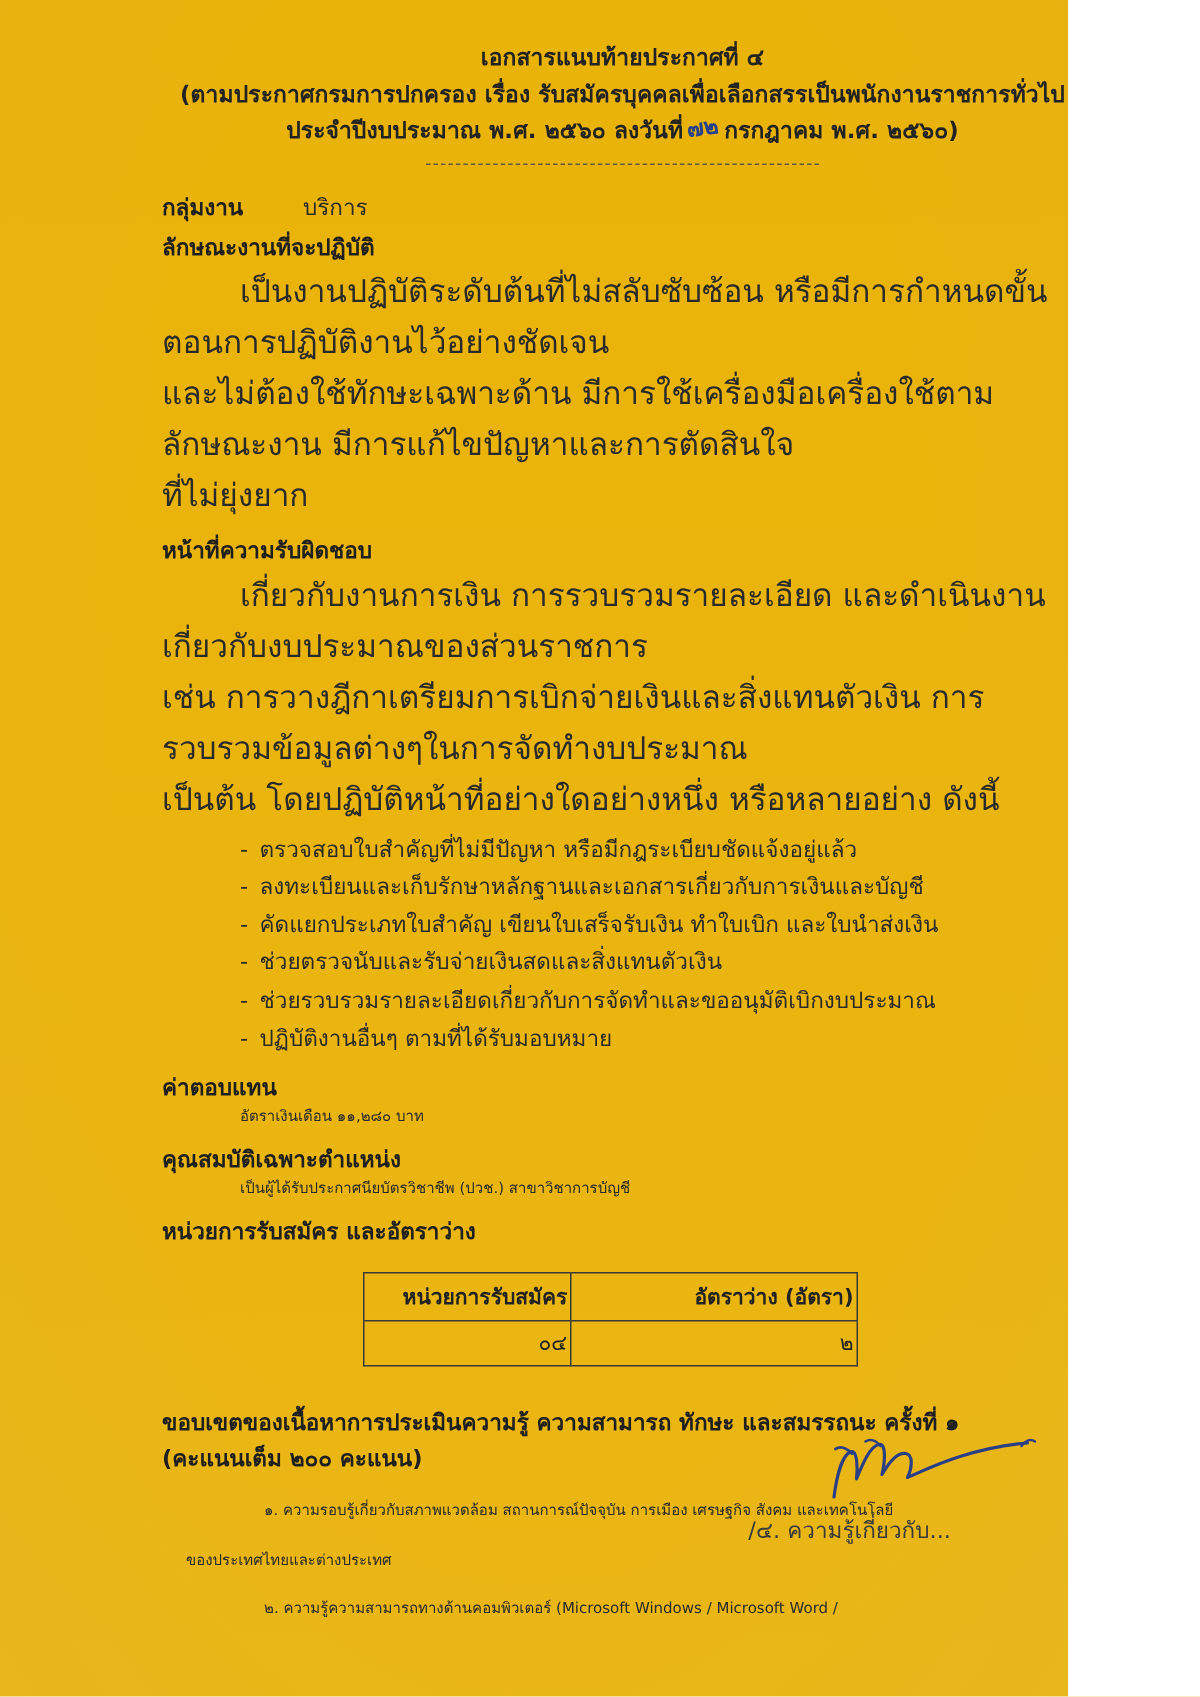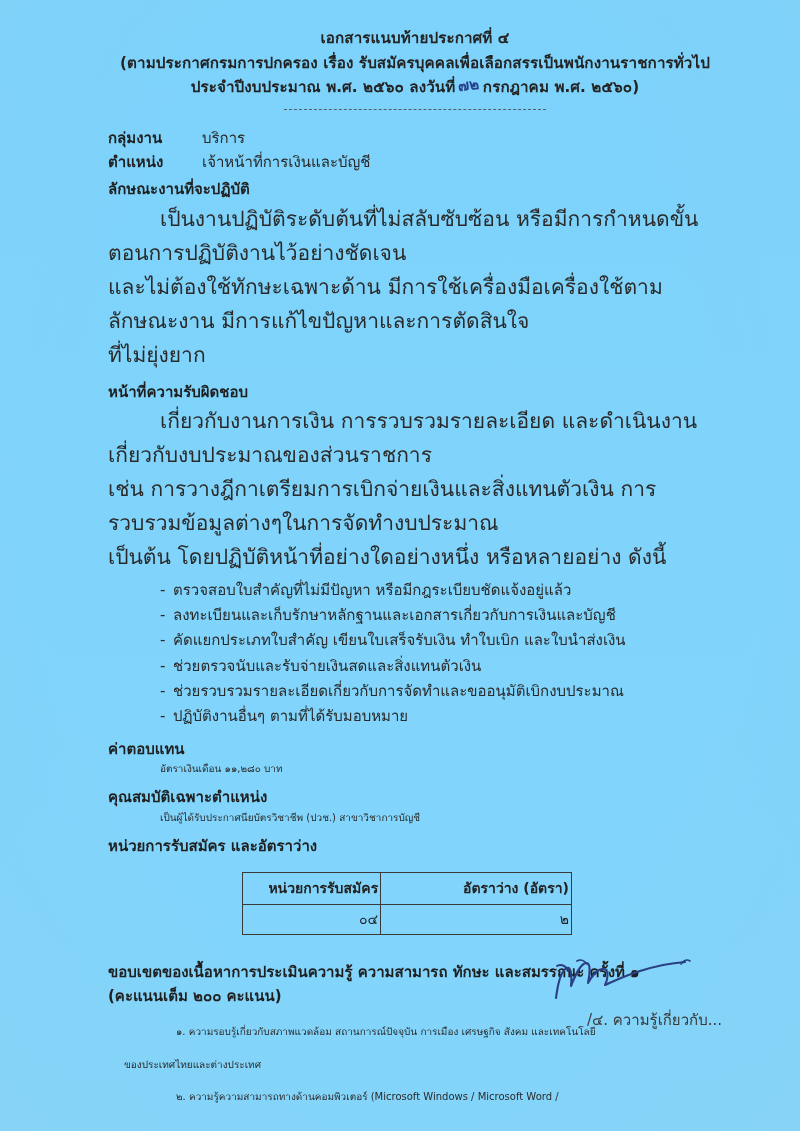--- a/index.html
+++ b/index.html
@@ -7,23 +7,23 @@
     margin: 0;
     padding: 0;
     background: #ffffff;
   }
   body {
     font-family: "DejaVu Sans", "Liberation Sans", sans-serif;
     color: #1c1c1c;
   }
   .page {
     position: relative;
-    width: 800px;
+    width: 712px;
     height: 1131px;
-    background: #7dd3fc;
+    background: #eab308;
     overflow: hidden;
     box-sizing: border-box;
     padding-left: 36px;
   }
   
   .scan-tint {
     position: absolute;
     inset: 0;
     pointer-events: none;
     background:
@@ -237,24 +237,20 @@
       <div class="hline h-sub">
         <span>ประจำปีงบประมาณ พ.ศ. ๒๕๖๐ ลงวันที่</span><span class="handwritten-date">๗๒</span><span>กรกฎาคม พ.ศ. ๒๕๖๐)</span>
       </div>
       <div class="rule-dashed"></div>
     </div>
 
     <div class="fields">
       <div class="field-row">
         <span class="field-label">กลุ่มงาน</span>
         <span class="field-value">บริการ</span>
-      </div>
-      <div class="field-row">
-        <span class="field-label">ตำแหน่ง</span>
-        <span class="field-value">เจ้าหน้าที่การเงินและบัญชี</span>
       </div>
     </div>
 
     <h2 class="sec-head">ลักษณะงานที่จะปฏิบัติ</h2>
     <p class="body-par">เป็นงานปฏิบัติระดับต้นที่ไม่สลับซับซ้อน หรือมีการกำหนดขั้นตอนการปฏิบัติงานไว้อย่างชัดเจน</p>
     <p class="body-par no-indent">และไม่ต้องใช้ทักษะเฉพาะด้าน มีการใช้เครื่องมือเครื่องใช้ตามลักษณะงาน มีการแก้ไขปัญหาและการตัดสินใจ</p>
     <p class="body-par no-indent">ที่ไม่ยุ่งยาก</p>
 
     <h2 class="sec-head gap">หน้าที่ความรับผิดชอบ</h2>
     <p class="body-par">เกี่ยวกับงานการเงิน การรวบรวมรายละเอียด และดำเนินงานเกี่ยวกับงบประมาณของส่วนราชการ</p>

